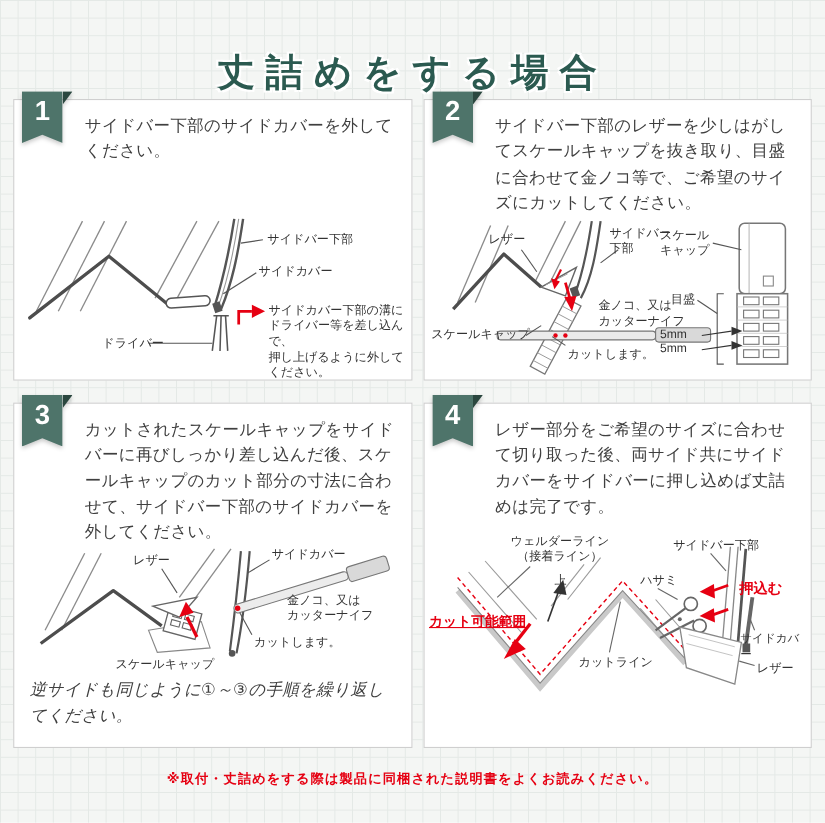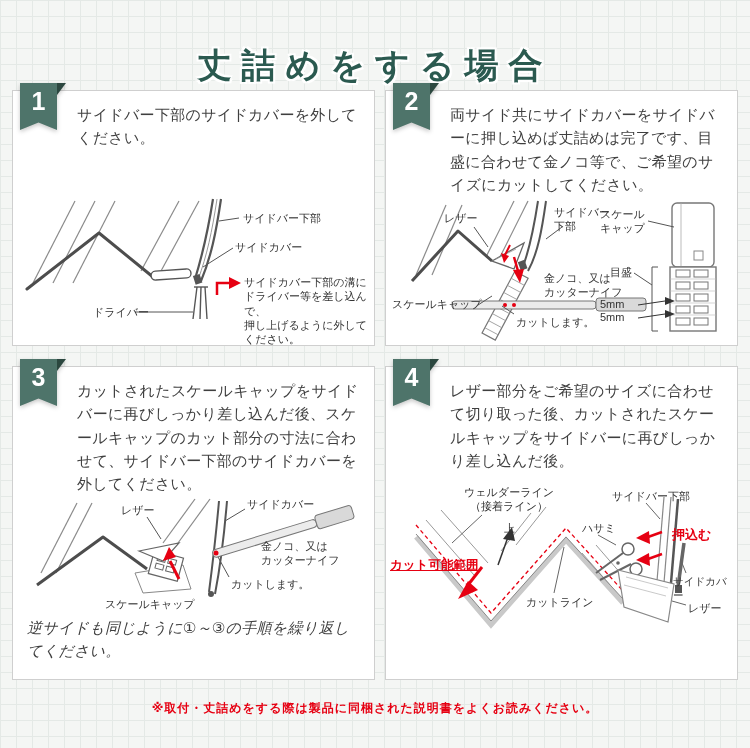--- a/index.html
+++ b/index.html
@@ -83,21 +83,21 @@
       <div class="lbl" style="left:80px;top:114px;">ドライバー</div>
     </div>
   </section>
 
   <section class="card" style="left:385px;top:90px;width:353px;height:256px;">
     <div class="badge">
       <div class="badge-bg"></div>
       <div class="badge-fold"></div>
       <span class="badge-num">2</span>
     </div>
-    <p class="step-text">両サイド共にサイドカバーをサイドバーに押し込めば丈詰めは完了です、目盛に合わせて金ノコ等で、ご希望のサイズにカットしてください。</p>
+    <p class="step-text">サイドバー下部のレザーを少しはがしてスケールキャップを抜き取り、目盛に合わせて金ノコ等で、ご希望のサイズにカットしてください。</p>
     <div class="diagram" style="top:106px;height:148px;">
       <svg width="351" height="148" viewBox="0 0 351 148">
         <g stroke="#8b8b8b" stroke-width="1.2">
           <line x1="30" y1="78" x2="60" y2="8"></line>
             <line x1="46" y1="78" x2="76" y2="8"></line>
           <line x1="100" y1="60" x2="128" y2="4"></line>
             <line x1="114" y1="60" x2="142" y2="4"></line>
         </g>
         <polyline points="26,84 72,34 106,64" fill="none" stroke="#4d4d4d" stroke-width="3" stroke-linejoin="round"></polyline>
         <polygon points="106,64 138,46 128,72" fill="#fff" stroke="#666" stroke-width="1.3"></polygon>
@@ -229,21 +229,21 @@
     </div>
     <p class="step-note" style="left:14px;top:250px;right:14px;margin:0;">逆サイドも同じように①～③の手順を繰り返してください。</p>
   </section>
 
   <section class="card" style="left:385px;top:366px;width:353px;height:314px;">
     <div class="badge">
       <div class="badge-bg"></div>
       <div class="badge-fold"></div>
       <span class="badge-num">4</span>
     </div>
-    <p class="step-text">レザー部分をご希望のサイズに合わせて切り取った後、カットされたスケールキャップをサイドバーに再びしっかり差し込んだ後。</p>
+    <p class="step-text">レザー部分をご希望のサイズに合わせて切り取った後、両サイド共にサイドカバーをサイドバーに押し込めば丈詰めは完了です。</p>
     <div class="diagram" style="top:118px;height:185px;">
       <svg width="351" height="185" viewBox="0 0 351 185">
         <g stroke="#9a9a9a" stroke-width="1">
           <line x1="40" y1="35" x2="88" y2="90"></line>
             <line x1="55" y1="25" x2="102" y2="78"></line>
           <line x1="145" y1="28" x2="115" y2="66"></line>
             <line x1="160" y1="22" x2="130" y2="60"></line>
           <line x1="196" y1="68" x2="224" y2="100"></line>
             <line x1="210" y1="60" x2="236" y2="90"></line>
         </g>

